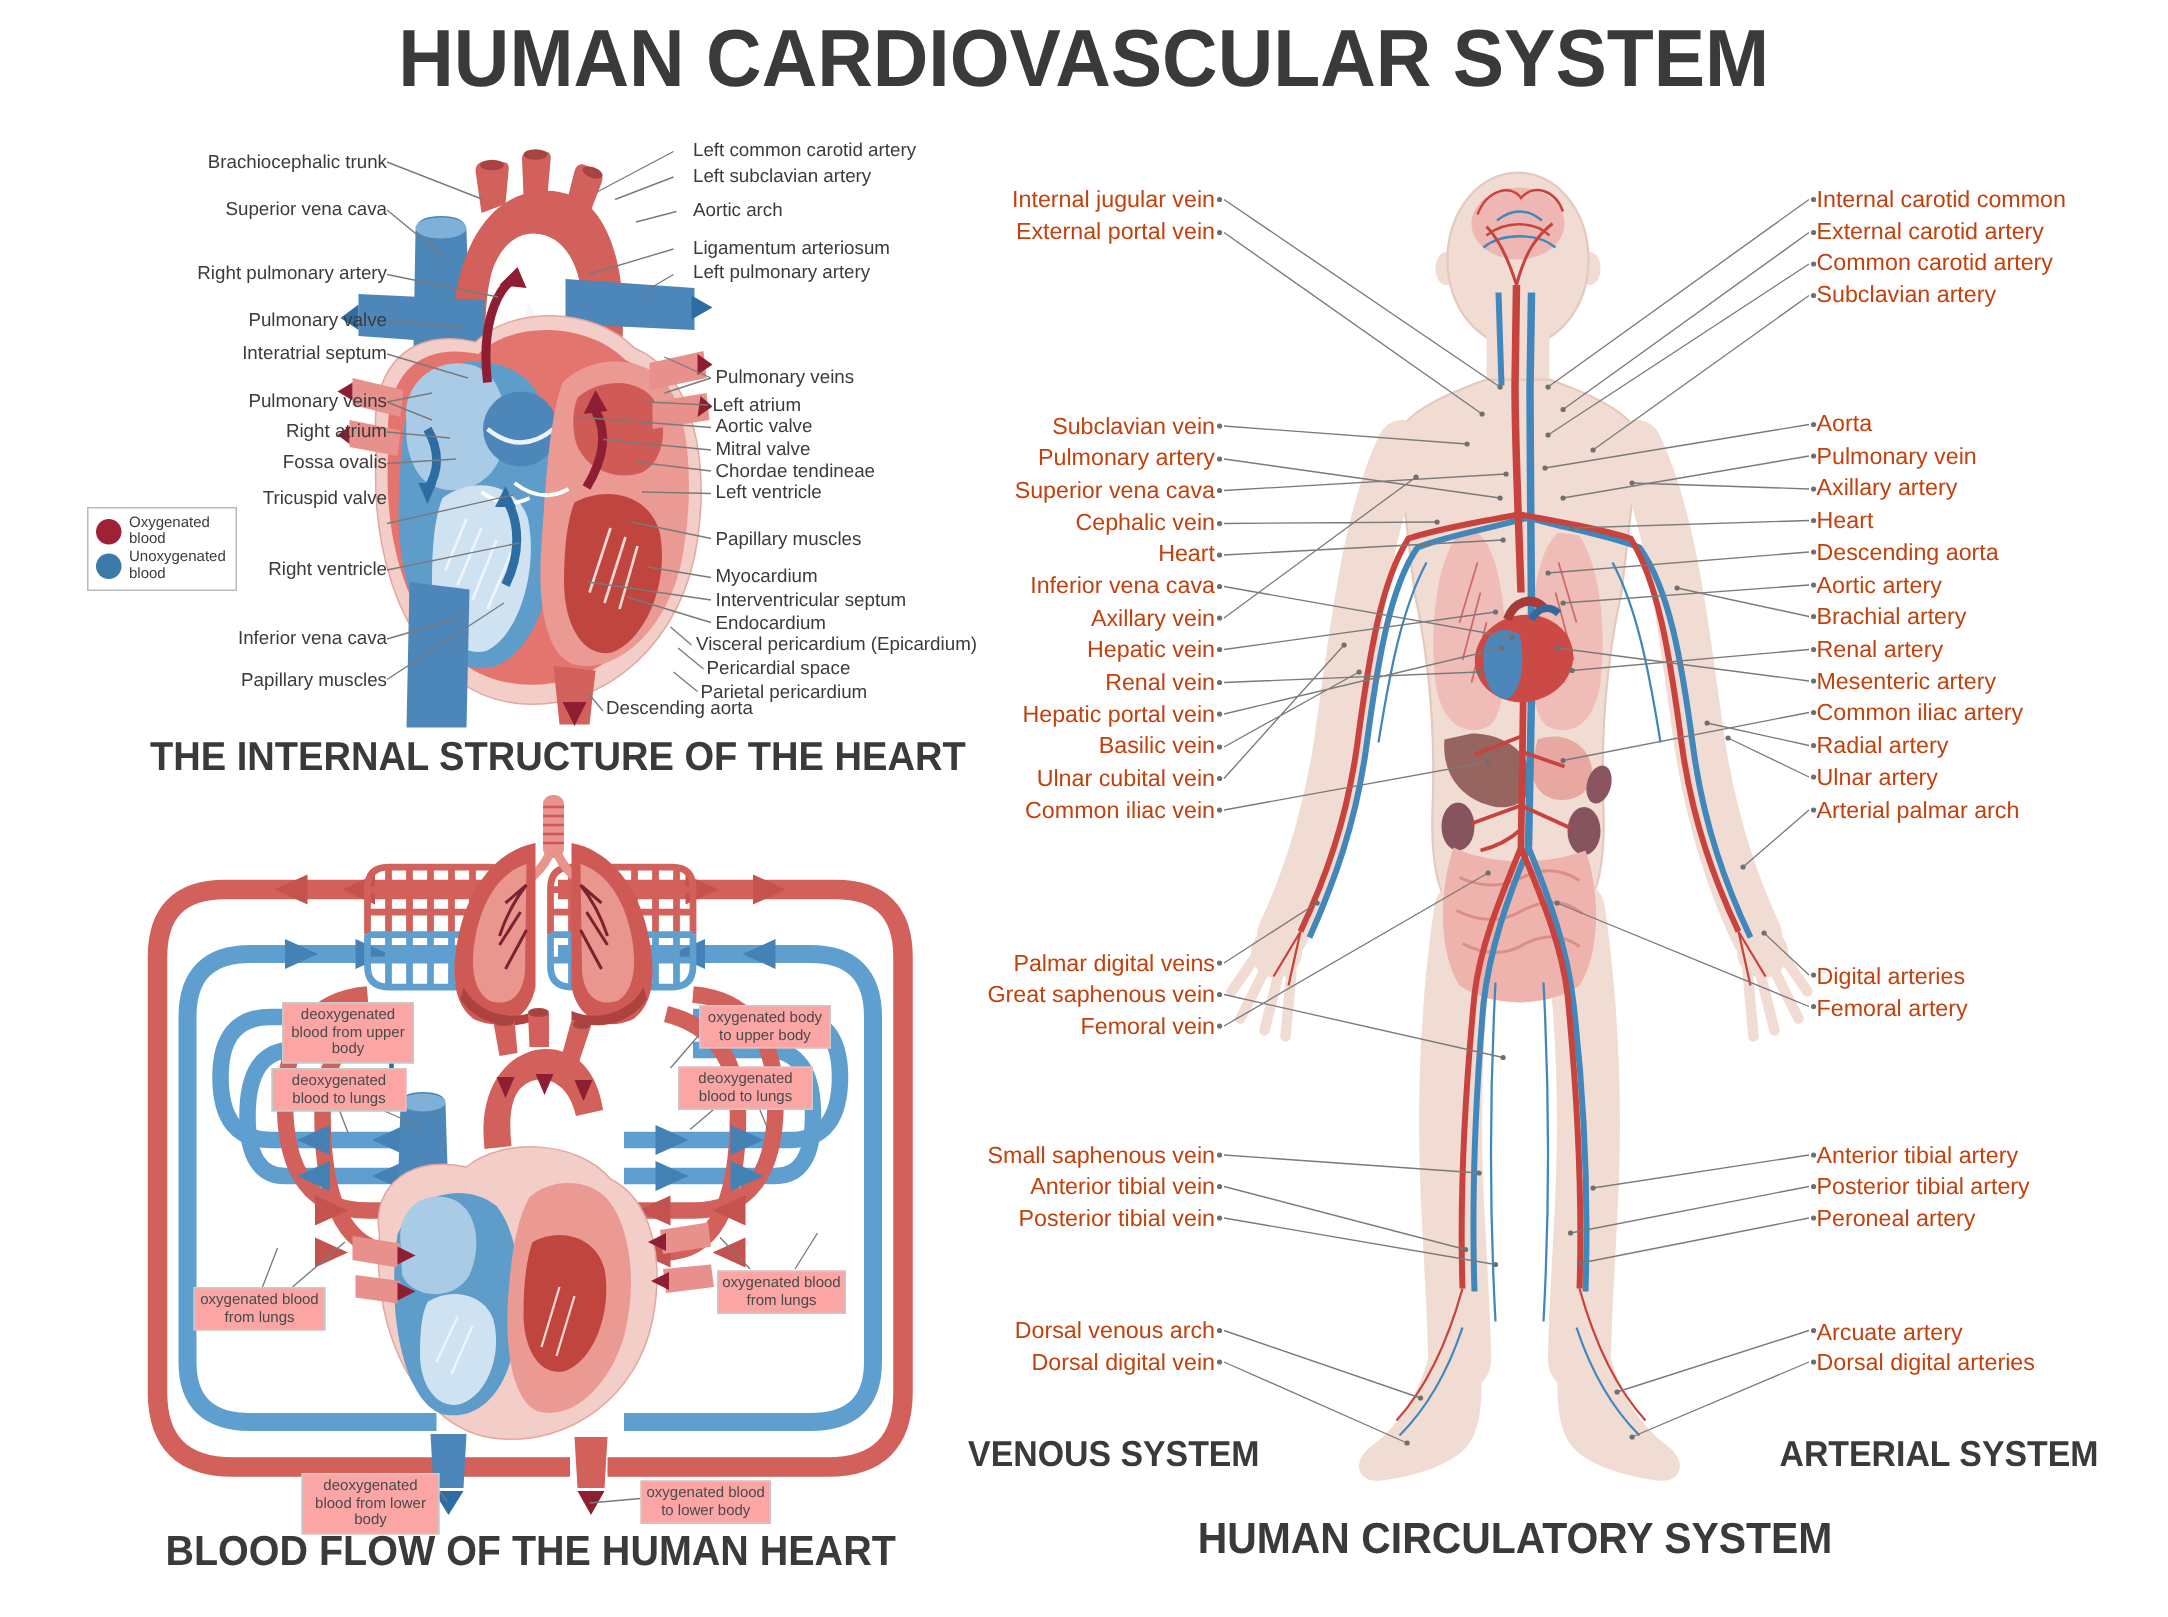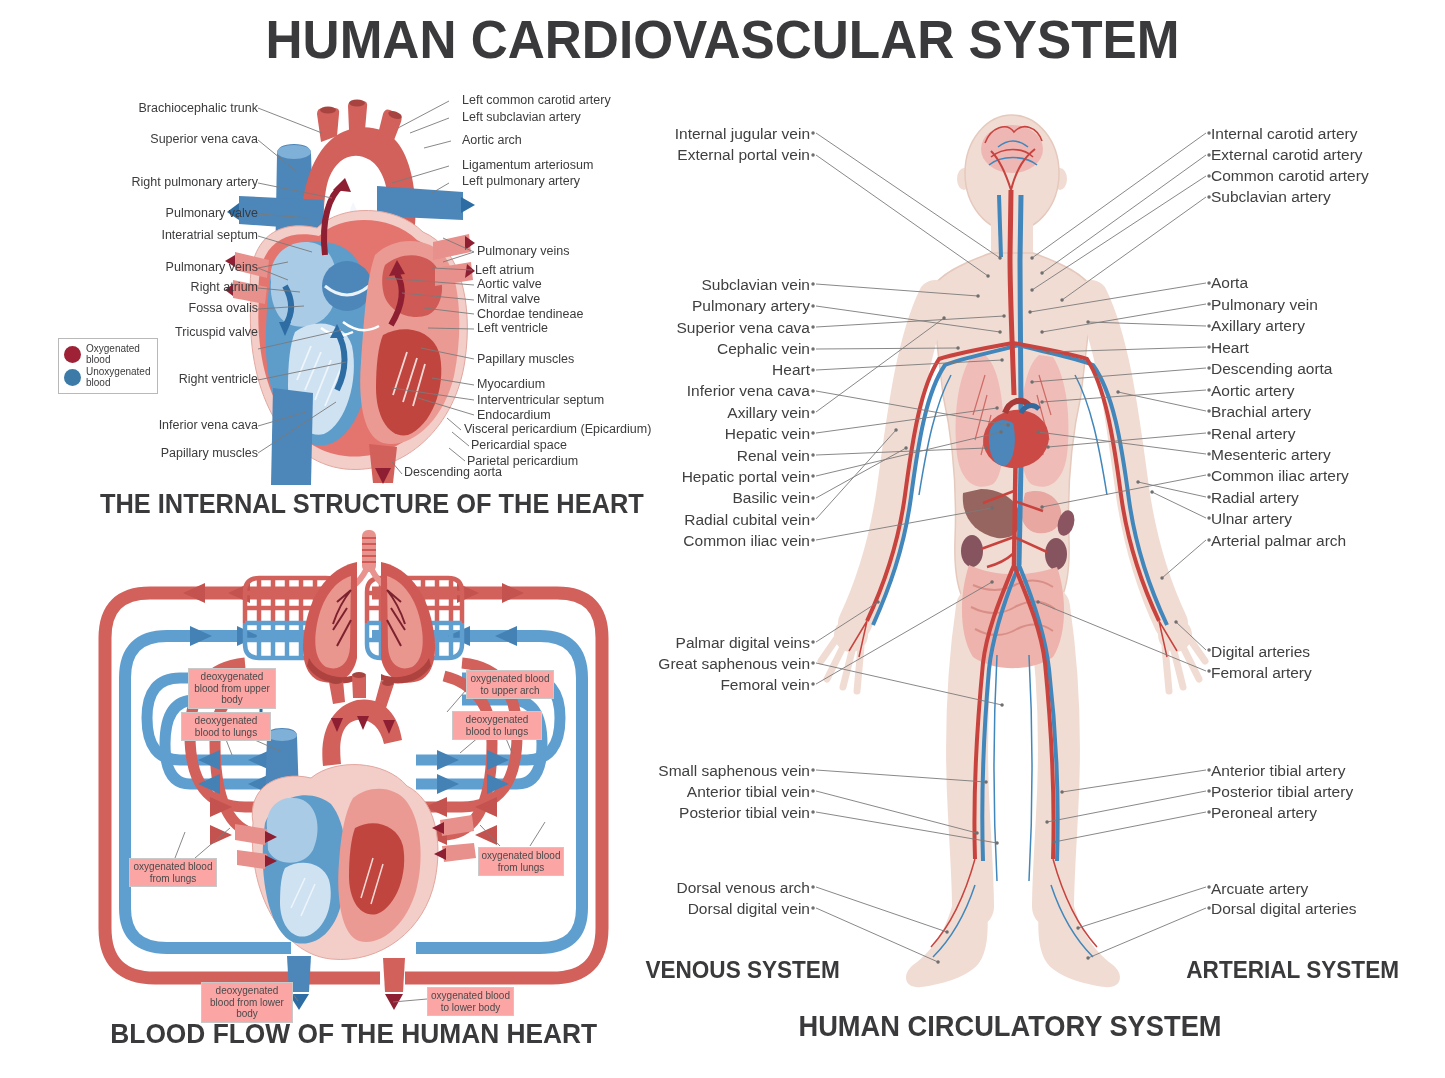--- a/index.html
+++ b/index.html
@@ -11,21 +11,21 @@
          color:#3a3a3c;white-space:nowrap;transform:scaleX(.95)}
   .sec{font-weight:600;color:#3a3a3c;text-align:center;transform:scaleX(.94);white-space:nowrap}
   #sec-heart{left:85px;top:489px;width:500px;font-size:27px}
   #sec-flow{left:95px;top:1018px;width:510px;font-size:28px}
   #sec-circ{left:740px;top:1010px;width:540px;font-size:29px}
   #venous-title{left:640px;top:956px;width:180px;font-size:24px}
   #arterial-title{left:1180px;top:956px;width:210px;font-size:24px}
   .hlbl{font-size:12.5px;white-space:nowrap;height:16px;line-height:16px;color:#3b3b3d}
   .hl{right:1187px;text-align:right}
   .hr{left:462px}
-  .blbl{font-size:15.5px;white-space:nowrap;height:17px;line-height:17px;color:#404040}
+  .blbl{font-size:15.5px;white-space:nowrap;height:17px;line-height:17px;color:#c2410c}
   .vl{right:635px;text-align:right}
   .al{left:1211px}
   .fbox{border:1px solid #c9c9c9;background:#fca5a5;color:#4a4a4a;font-size:10px;line-height:1.15;
         text-align:center;padding:2px 2px;box-sizing:border-box}
   .legend{left:58px;top:338px;width:100px;border:1px solid #b9b9b9;background:#fff;
           padding:3px 5px;box-sizing:border-box}
   .lrow{display:flex;align-items:center;gap:5px;margin:2px 0}
   .ldot{width:17px;height:17px;border-radius:50%;flex:0 0 17px}
   .ltext{font-size:10px;line-height:1.05;color:#3b3b3d}
 </style>
@@ -289,53 +289,53 @@
 <div class="abs hlbl hr" style="top:351px;left:477px">Papillary muscles</div>
 <div class="abs hlbl hr" style="top:376px;left:477px">Myocardium</div>
 <div class="abs hlbl hr" style="top:392px;left:477px">Interventricular septum</div>
 <div class="abs hlbl hr" style="top:407px;left:477px">Endocardium</div>
 <div class="abs hlbl hr" style="top:421px;left:464px">Visceral pericardium (Epicardium)</div>
 <div class="abs hlbl hr" style="top:437px;left:471px">Pericardial space</div>
 <div class="abs hlbl hr" style="top:453px;left:467px">Parietal pericardium</div>
 <div class="abs hlbl hr" style="top:464px;left:404px">Descending aorta</div>
 
 <div class="abs fbox" style="left:188px;top:668px;width:88px">deoxygenated blood from upper body</div>
-<div class="abs fbox" style="left:466px;top:670px;width:88px">oxygenated blood to upper arch</div>
+<div class="abs fbox" style="left:466px;top:670px;width:88px">oxygenated body to upper body</div>
 <div class="abs fbox" style="left:181px;top:712px;width:90px">deoxygenated blood to lungs</div>
 <div class="abs fbox" style="left:452px;top:711px;width:90px">deoxygenated blood to lungs</div>
 <div class="abs fbox" style="left:129px;top:858px;width:88px">oxygenated blood from lungs</div>
 <div class="abs fbox" style="left:478px;top:847px;width:86px">oxygenated blood from lungs</div>
 <div class="abs fbox" style="left:201px;top:982px;width:92px">deoxygenated blood from lower body</div>
 <div class="abs fbox" style="left:427px;top:987px;width:87px">oxygenated blood to lower body</div>
 
 <div class="abs blbl vl" style="top:125px">Internal jugular vein</div>
 <div class="abs blbl vl" style="top:146px">External portal vein</div>
 <div class="abs blbl vl" style="top:276px">Subclavian vein</div>
 <div class="abs blbl vl" style="top:297px">Pulmonary artery</div>
 <div class="abs blbl vl" style="top:319px">Superior vena cava</div>
 <div class="abs blbl vl" style="top:340px">Cephalic vein</div>
 <div class="abs blbl vl" style="top:361px">Heart</div>
 <div class="abs blbl vl" style="top:382px">Inferior vena cava</div>
 <div class="abs blbl vl" style="top:404px">Axillary vein</div>
 <div class="abs blbl vl" style="top:425px">Hepatic vein</div>
 <div class="abs blbl vl" style="top:447px">Renal vein</div>
 <div class="abs blbl vl" style="top:468px">Hepatic portal vein</div>
 <div class="abs blbl vl" style="top:489px">Basilic vein</div>
-<div class="abs blbl vl" style="top:511px">Radial cubital vein</div>
+<div class="abs blbl vl" style="top:511px">Ulnar cubital vein</div>
 <div class="abs blbl vl" style="top:532px">Common iliac vein</div>
 <div class="abs blbl vl" style="top:634px">Palmar digital veins</div>
 <div class="abs blbl vl" style="top:655px">Great saphenous vein</div>
 <div class="abs blbl vl" style="top:676px">Femoral vein</div>
 <div class="abs blbl vl" style="top:762px">Small saphenous vein</div>
 <div class="abs blbl vl" style="top:783px">Anterior tibial vein</div>
 <div class="abs blbl vl" style="top:804px">Posterior tibial vein</div>
 <div class="abs blbl vl" style="top:879px">Dorsal venous arch</div>
 <div class="abs blbl vl" style="top:900px">Dorsal digital vein</div>
 
-<div class="abs blbl al" style="top:125px">Internal carotid artery</div>
+<div class="abs blbl al" style="top:125px">Internal carotid common</div>
 <div class="abs blbl al" style="top:146px">External carotid artery</div>
 <div class="abs blbl al" style="top:167px">Common carotid artery</div>
 <div class="abs blbl al" style="top:188px">Subclavian artery</div>
 <div class="abs blbl al" style="top:274px">Aorta</div>
 <div class="abs blbl al" style="top:296px">Pulmonary vein</div>
 <div class="abs blbl al" style="top:317px">Axillary artery</div>
 <div class="abs blbl al" style="top:339px">Heart</div>
 <div class="abs blbl al" style="top:360px">Descending aorta</div>
 <div class="abs blbl al" style="top:382px">Aortic artery</div>
 <div class="abs blbl al" style="top:403px">Brachial artery</div>

